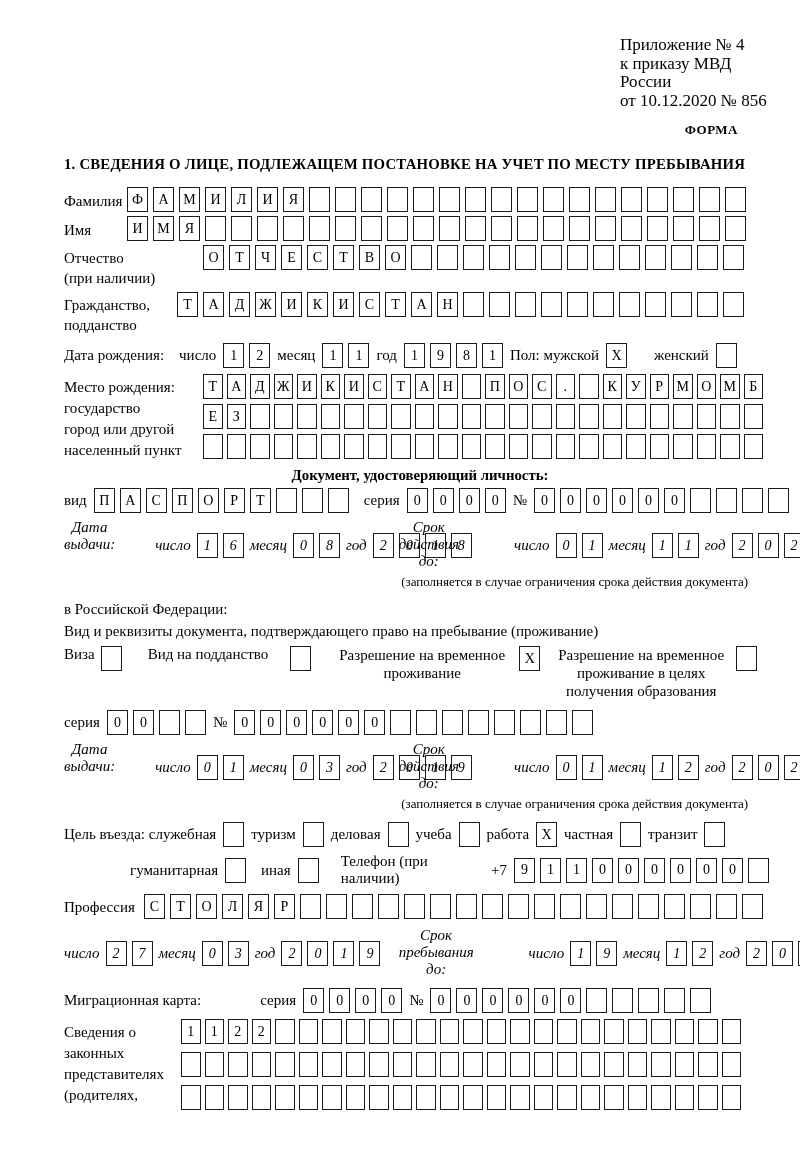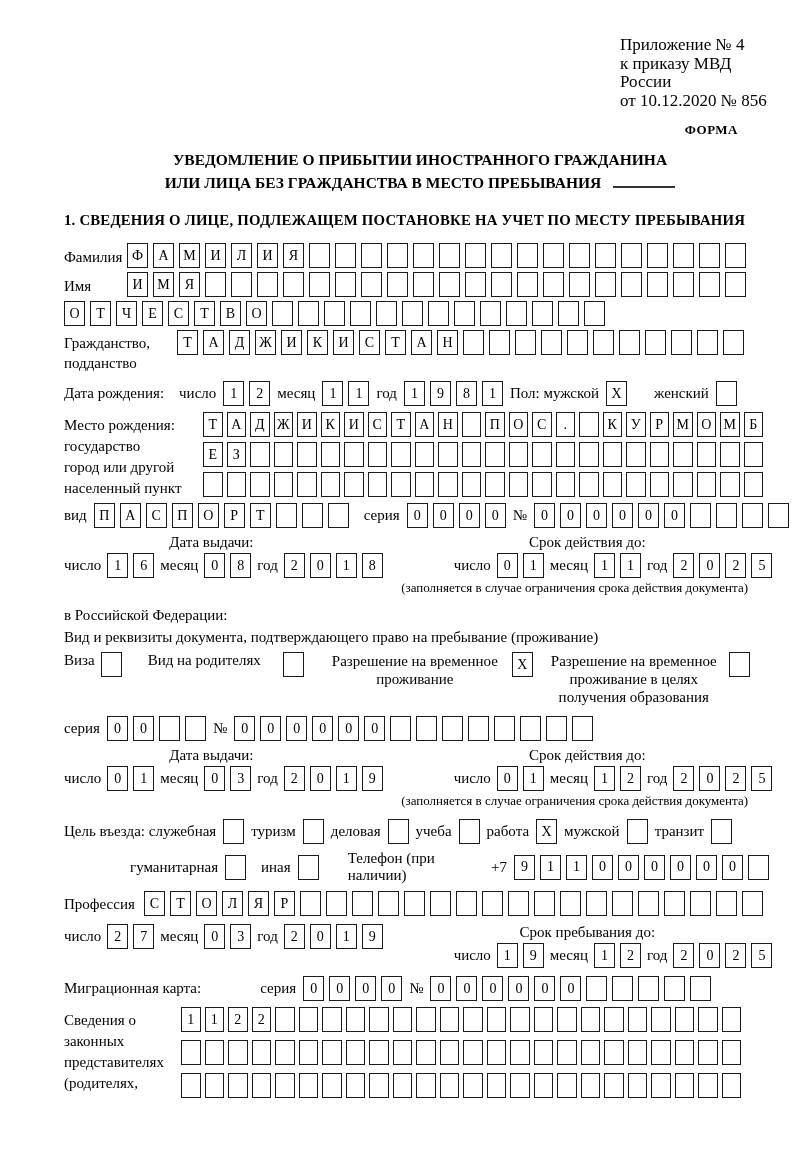--- a/index.html
+++ b/index.html
@@ -30,21 +30,21 @@
     display:flex; align-items:center; justify-content:center;
     font-size:14px; background:#fff;
   }
   .cells.tight { gap:4px; } .cells.tight .cell { width:19.5px; }
   .cellrows { display:flex; flex-direction:column; gap:5px; }
   .cellrows.wide-gap { gap:8px; }
 
   .center-bold { text-align:center; font-weight:bold; margin-top:6px; font-size:14.8px; }
 
   .dates { display:flex; margin-top:6px; }
-  .dcol { display:flex; flex-direction:column; }
+  .dcol { display:flex; flex-direction:row;font-style:italic; }
   .dcol.left { width:47%; } .dcol.right { width:53%; }
   .dhead { text-align:center; margin-bottom:2px; }
   .dhead.shift { padding-right:40px; }
   .dline { display:flex; align-items:center; gap:6px; }
   .note-right { text-align:right; font-size:13px; padding-right:28px; margin-top:2px; }
 
   .para { margin-top:8px; line-height:22px; }
 
   .cbrow { display:flex; align-items:flex-start; margin-top:4px; }
   .cbitem { display:flex; align-items:flex-start; }
@@ -59,26 +59,20 @@
 <div class="page">
 
   <div class="appendix">
     <div>Приложение № 4</div>
     <div>к приказу МВД России</div>
     <div>от 10.12.2020 № 856</div>
   </div>
 
   <div class="forma">ФОРМА</div>
 
-  <div class="title">
-    <div>УВЕДОМЛЕНИЕ О ПРИБЫТИИ ИНОСТРАННОГО ГРАЖДАНИНА</div>
-    <div>
-      <span>ИЛИ ЛИЦА БЕЗ ГРАЖДАНСТВА В МЕСТО ПРЕБЫВАНИЯ</span><span class="blank-underline"></span>
-    </div>
-  </div>
 
   <div class="section-heading">1. СВЕДЕНИЯ О ЛИЦЕ, ПОДЛЕЖАЩЕМ ПОСТАНОВКЕ НА УЧЕТ ПО МЕСТУ ПРЕБЫВАНИЯ</div>
 
   <div class="frow vcenter" style="margin-top:14px">
     <div class="flabel" style="width:63px">Фамилия</div>
     <div class="cells">
         <span class="cell">Ф</span>
         <span class="cell">А</span>
         <span class="cell">М</span>
         <span class="cell">И</span>
@@ -129,20 +123,24 @@
         <span class="cell"></span>
         <span class="cell"></span>
         <span class="cell"></span>
         <span class="cell"></span>
         <span class="cell"></span>
         <span class="cell"></span>
       </div>
   </div>
 
   <div class="frow">
+    <div class="flabel" style="width:139px">
+      <div>Отчество</div>
+      <div>(при наличии)</div>
+    </div>
     <div class="cells">
         <span class="cell">О</span>
         <span class="cell">Т</span>
         <span class="cell">Ч</span>
         <span class="cell">Е</span>
         <span class="cell">С</span>
         <span class="cell">Т</span>
         <span class="cell">В</span>
         <span class="cell">О</span>
         <span class="cell"></span>
@@ -303,20 +301,21 @@
           <span class="cell"></span>
           <span class="cell"></span>
           <span class="cell"></span>
           <span class="cell"></span>
           <span class="cell"></span>
           <span class="cell"></span>
         </div>
     </div>
   </div>
 
+  <div class="center-bold">Документ, удостоверяющий личность:</div>
 
   <div class="frow vcenter inline-gap" style="margin-top:4px">
     <span style="width:44px">вид</span>
     <span class="cells">
         <span class="cell">П</span>
         <span class="cell">А</span>
         <span class="cell">С</span>
         <span class="cell">П</span>
         <span class="cell">О</span>
         <span class="cell">Р</span>
@@ -401,21 +400,21 @@
   </div>
 
   <div class="cbrow">
     <div class="cbitem">
       <span>Виза</span>
       <span class="cells" style="margin-left:6px">
           <span class="cell"></span>
         </span>
     </div>
     <div class="cbitem" style="margin-left:26px">
-      <span>Вид на родителях</span>
+      <span>Вид на подданство</span>
       <span class="cells" style="margin-left:22px">
           <span class="cell"></span>
         </span>
     </div>
     <div class="cbitem" style="margin-left:28px">
       <div class="cblabel">
         <div>Разрешение на временное</div>
         <div>проживание</div>
       </div>
       <span class="cells" style="margin-left:14px">
@@ -523,40 +522,40 @@
         <span class="cell"></span>
       </span>
     <span>учеба</span>
     <span class="cells">
         <span class="cell"></span>
       </span>
     <span>работа</span>
     <span class="cells">
         <span class="cell">X</span>
       </span>
-    <span>мужской</span>
+    <span>частная</span>
     <span class="cells">
         <span class="cell"></span>
       </span>
     <span>транзит</span>
     <span class="cells">
         <span class="cell"></span>
       </span>
   </div>
 
   <div class="goal-row inline-gap" style="margin-top:6px; padding-left:66px">
     <span>гуманитарная</span>
     <span class="cells">
         <span class="cell"></span>
       </span>
     <span style="margin-left:8px">иная</span>
     <span class="cells">
         <span class="cell"></span>
       </span>
-    <span style="margin-left:22px">Телефон (при наличии)</span>
+    <span style="margin-left:15px">Телефон (при наличии)</span>
     <span style="margin-left:26px">+7</span>
     <span class="cells">
         <span class="cell">9</span>
         <span class="cell">1</span>
         <span class="cell">1</span>
         <span class="cell">0</span>
         <span class="cell">0</span>
         <span class="cell">0</span>
         <span class="cell">0</span>
         <span class="cell">0</span>

